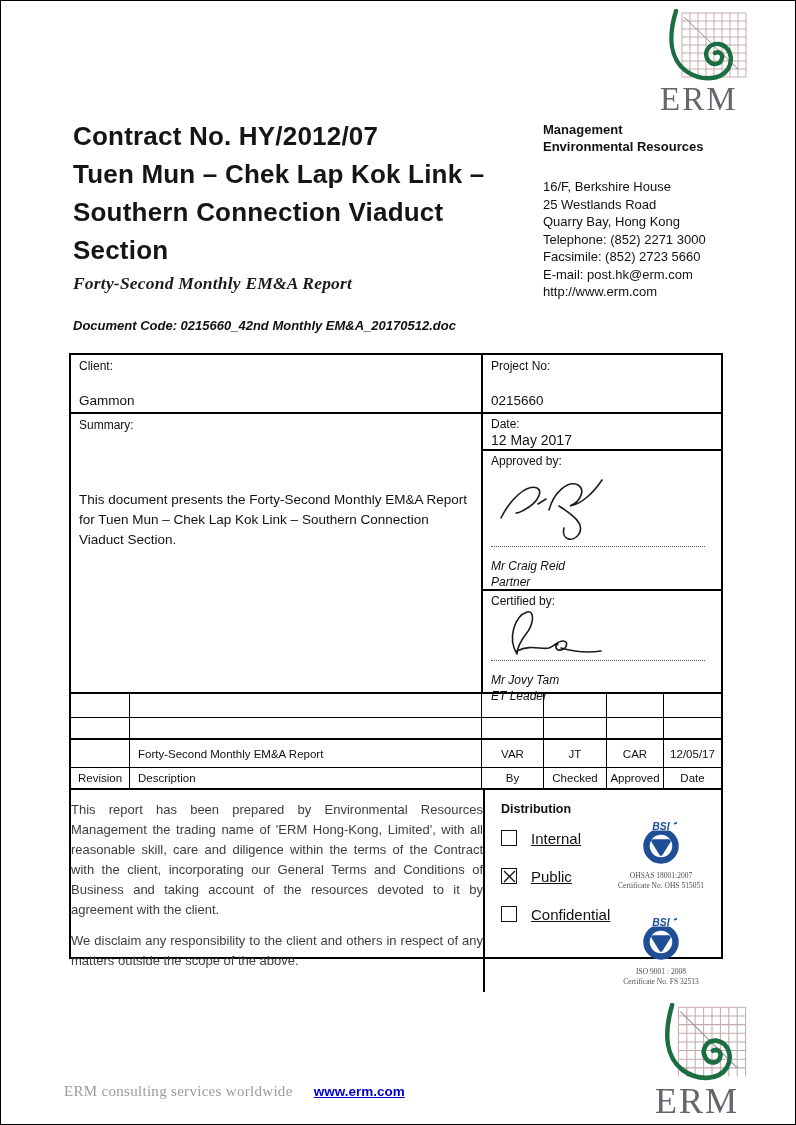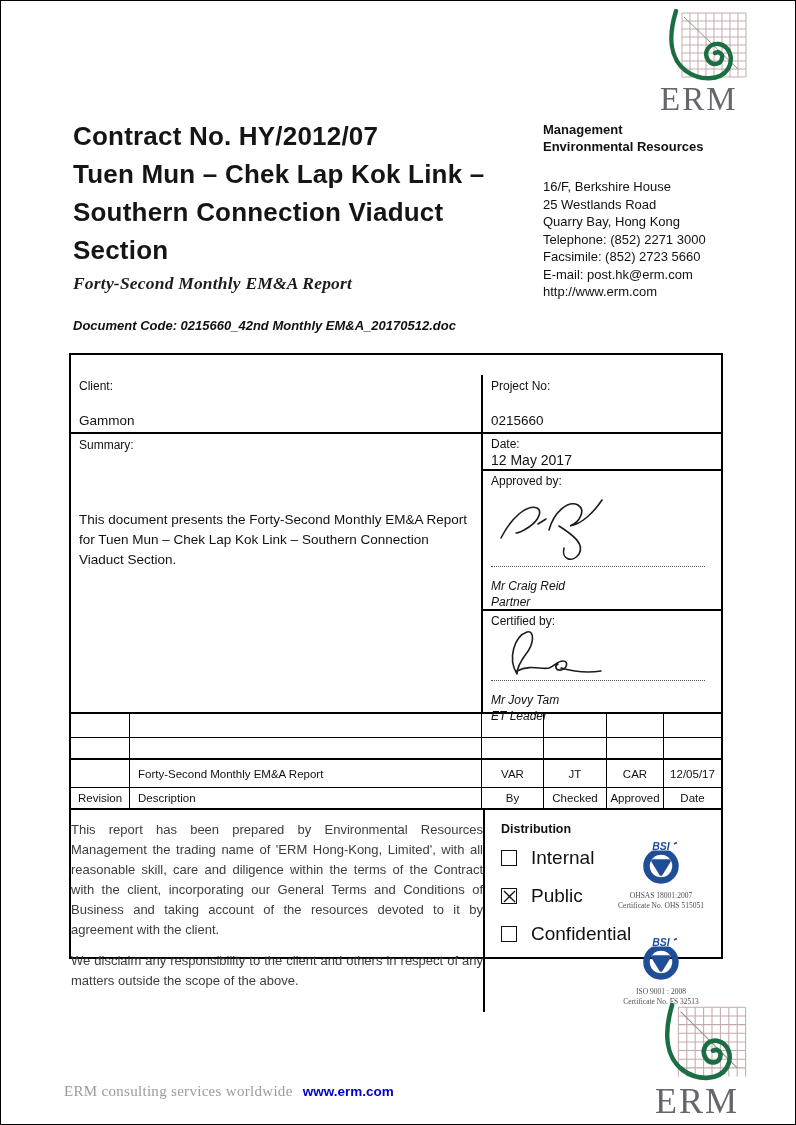--- a/index.html
+++ b/index.html
@@ -35,21 +35,21 @@
     position:absolute;left:72px;top:317px;
     font-size:13px;font-weight:bold;font-style:italic;color:#101010;
   }
 
   
   .main-table{
     position:absolute;left:68px;top:352px;width:654px;height:606px;
     border:2px solid #000;box-sizing:border-box;display:flex;flex-direction:column;
   }
   .row{display:flex;box-sizing:border-box;}
-  .rowA{height:77px;border-bottom:2px solid #000;margin-top:20px;}
+  .rowA{height:77px;border-bottom:2px solid #000;}
   .rowB{height:280px;border-bottom:2px solid #000;flex:none;}
   .cell{box-sizing:border-box;padding:4px 8px;}
   .cell-left{width:412px;border-right:2px solid #000;flex:none;}
   .cell-right{flex:1;display:flex;flex-direction:column;}
   .lbl{font-size:12px;color:#111;}
   .val{font-size:13.5px;}
   .client-val{margin-top:20px;}
   .project-val{margin-top:20px;}
   .summary-text{margin-top:58px;font-size:13.5px;line-height:20px;width:398px;}
   .date-cell{height:37px;border-bottom:2px solid #000;box-sizing:border-box;padding:3px 8px;}
@@ -75,28 +75,28 @@
 
   
   .rowD{flex:1;}
   .disclaimer{padding:10px 0;font-size:13px;line-height:20px;color:#3d3d3d;text-align:justify;}
   .disclaimer p{margin:0 0 11px 0;}
   .dist-cell{position:relative;padding:0;}
   .dist-label{position:absolute;left:16px;top:12px;font-size:12.5px;font-weight:bold;}
   .dist-options{position:absolute;left:16px;top:38px;}
   .dist-opt{display:flex;align-items:center;height:20px;margin-bottom:18px;}
   .checkbox{width:16px;height:16px;border:1.6px solid #111;box-sizing:border-box;margin-right:14px;flex:none;display:flex;align-items:center;justify-content:center;}
-  .dist-opt .opt-label{font-size:19px;}
+  .dist-opt .opt-label{font-size:15px;text-decoration:underline;}
   .bsi-col{position:absolute;right:4px;top:4px;width:112px;text-align:center;}
   .bsi-block{margin-bottom:10px;margin-top:27px;}
   .bsi-cap{font-family:"Liberation Serif",serif;font-size:7.5px;line-height:9.5px;color:#4c4c55;}
 
   .footer{position:absolute;left:63px;top:1081px;font-size:15px;}
   .footer .foot-text{font-family:"Liberation Serif",serif;color:#9b9b9b;letter-spacing:.3px;}
-  .footer .foot-link{font-size:13.5px;font-weight:bold;color:#0000cc;margin-left:6px;}
+  .footer .foot-link{font-size:13.5px;font-weight:bold;color:#0000cc;text-decoration:underline;margin-left:17px;}
 </style>
 </head>
 <body>
 
 <div class="page">
 
   <div class="erm-logo logo-top">
     <span>
       <svg width="100" height="74" viewBox="0 0 100 74">
         <g stroke="#c3abab" stroke-width="1">

